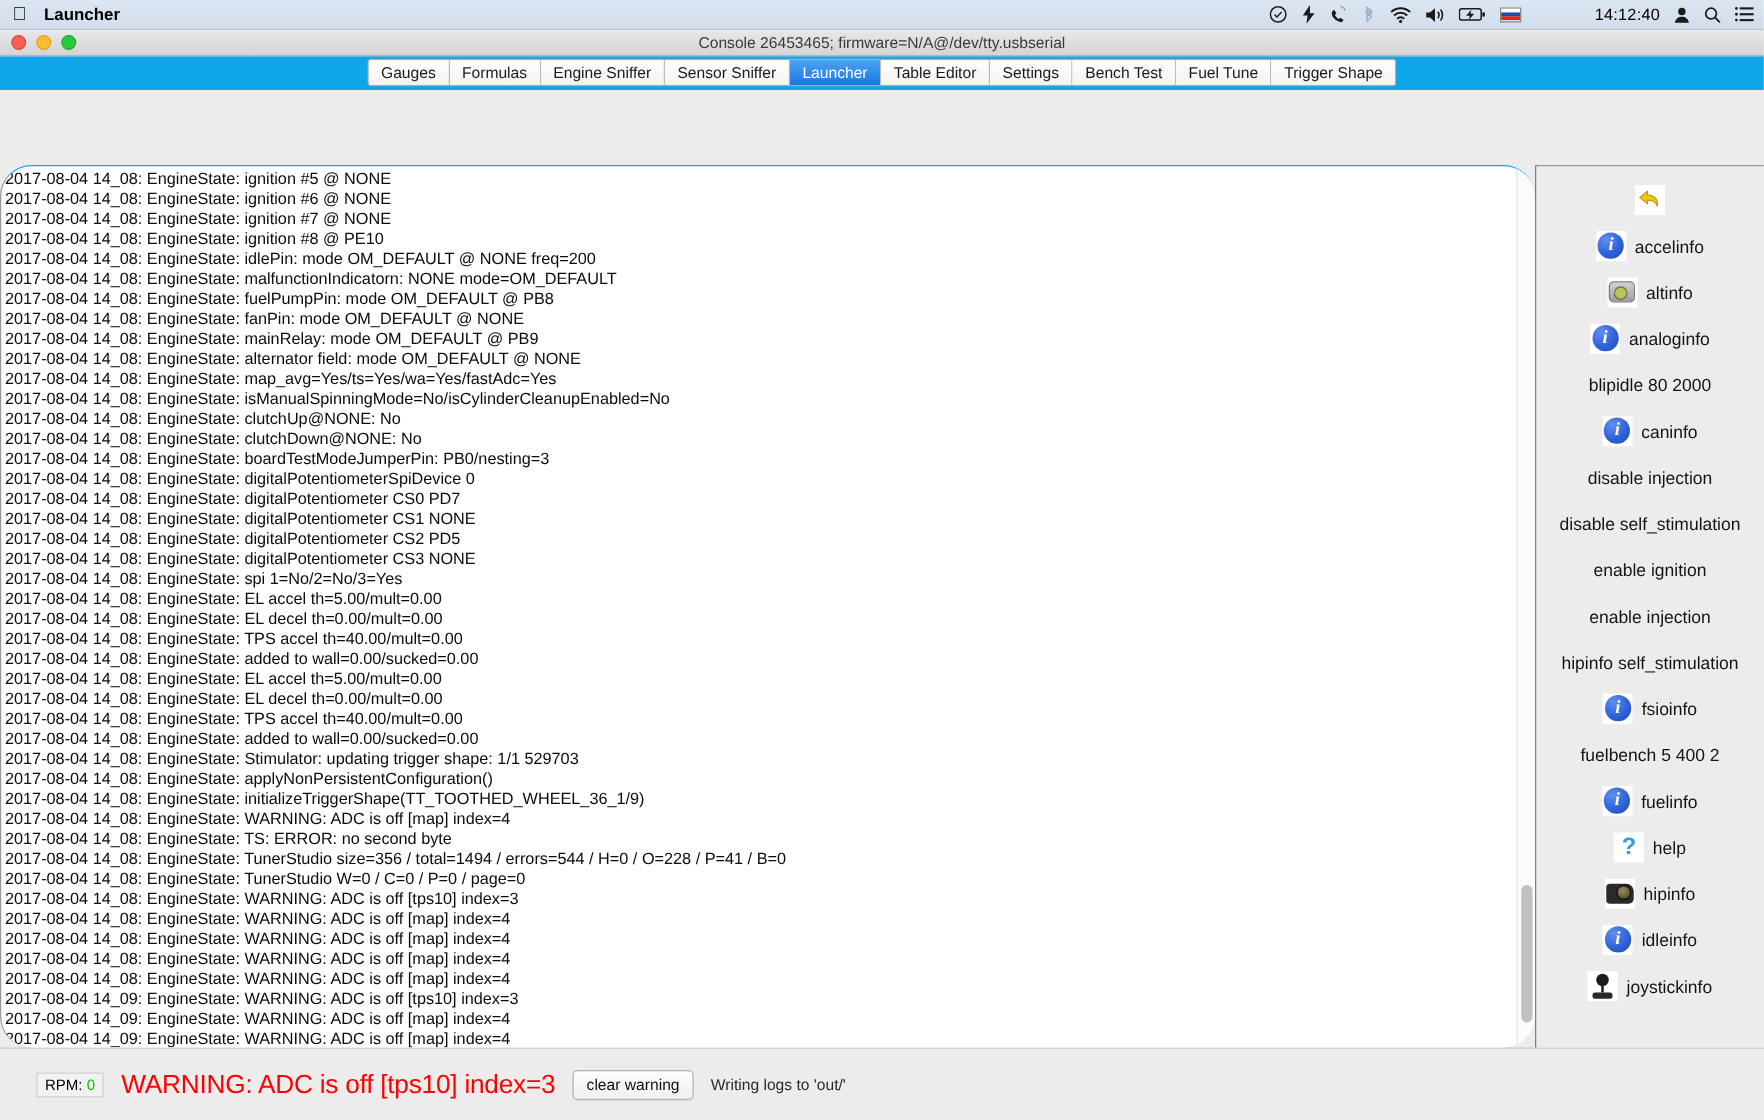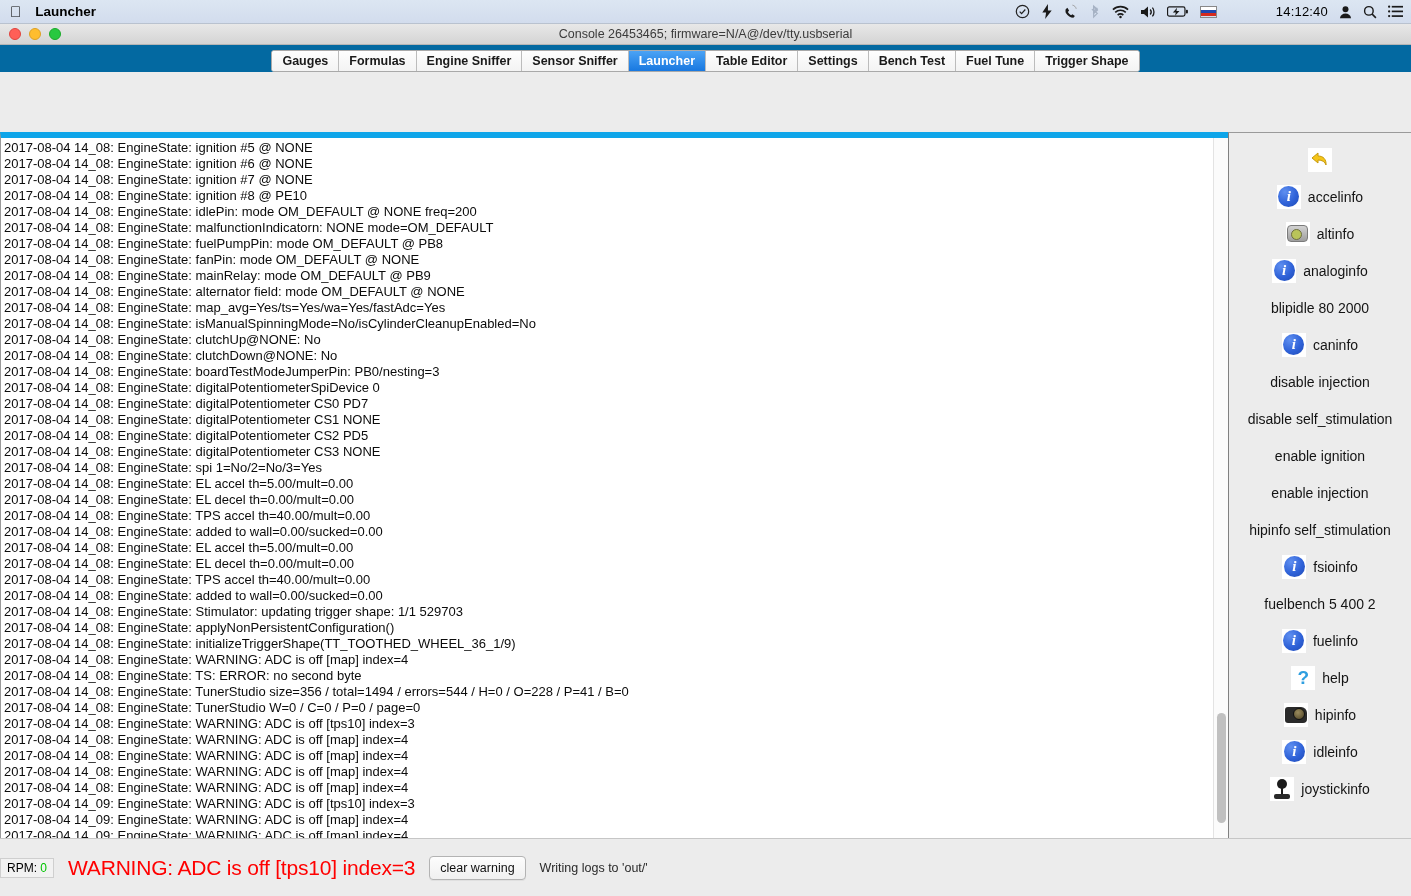--- a/index.html
+++ b/index.html
@@ -47,24 +47,23 @@
   .tl.r { background: #ff5f57; border: 1px solid #e0443e; }
   .tl.y { background: #ffbd2e; border: 1px solid #dea123; }
   .tl.g { background: #28c840; border: 1px solid #1aab29; }
   #titlebar .wtitle {
     position: absolute; left: 0; right: 0; text-align: center;
     font-size: 12.5px; color: #3b3b3b;
   }
 
   
   #tabstrip {
-    height: 28px; display: flex; align-items: flex-end; justify-content: center;
-    background: #0369a1;
+    height: 28px; display: flex; align-items: flex-start; justify-content: center;
+    background: #0ea5e9;
     padding-top: 2px;
-    font-weight: bold;
   }
   .tabs { display: flex; border: 1px solid #a9a9a9; border-radius: 3px; overflow: hidden; height: 22px; background:#fff; }
   .tab {
     padding: 0 10px; height: 100%;
     display: flex; align-items: center;
     font-size: 12.5px; color: #1a1a1a;
     background: linear-gradient(to bottom, #fefefe 0%, #f3f3f3 100%);
     border-right: 1px solid #bcbcbc;
     cursor: default; white-space: nowrap;
   }
@@ -125,23 +124,24 @@
     font-size: 13px; color: #1616c8; text-decoration: underline; cursor: pointer;
   }
 
   
   #main { flex: 1; display: flex; position: relative; }
 
   #logwrap {
     position: relative;
     width: 1228px; height: 706px;
     background: #ffffff;
-    border-top: 6px solid #0ea5e9;
+    border-top: 1px solid #0ea5e9;
     border-left: 1px solid #9a9a9a;
     overflow: hidden;
+    border-radius: 25px;
   }
   #log {
     position: absolute; left: 0; top: 0; right: 15px; bottom: 0;
     padding: 2px 0 0 3px;
     font-family: "Liberation Sans", sans-serif;
     font-size: 13px; line-height: 16px;
     color: #0b0b0b; white-space: pre; overflow: hidden;
   }
   #log .ln { height: 16px; }
 
@@ -187,21 +187,21 @@
   .joy-icon { width: 20px; height: 20px; position: relative; }
   .joy-icon .ball { position: absolute; left: 5px; top: 0; width: 10px; height: 10px; border-radius: 50%; background: #1c1c1c; }
   .joy-icon .stick { position: absolute; left: 9px; top: 8px; width: 2px; height: 7px; background: #1c1c1c; }
   .joy-icon .base { position: absolute; left: 2px; bottom: 0; width: 16px; height: 5px; background: #2a2a2a; border-radius: 2px; }
 
   
   #status {
     height: 60px; display: flex; align-items: center;
     background: #ececec;
     border-top: 1px solid #c6c6c6;
-    padding-left: 0; gap: 14px;
+    padding-left: 29px; gap: 14px;
   }
   #statusrpm {
     border: 1px solid #cfcfcf; background: #f2f2f2;
     padding: 2px 6px; font-size: 12px;
   }
   #statusrpm .v { color: #00c400; }
   #warnmsg { color: #ff0000; font-size: 21px; letter-spacing: -0.2px; }
   #clearwarn { font-size: 12.5px; padding: 4px 10px; }
   #writing { font-size: 12.5px; color: #2a2a2a; }
 </style>

